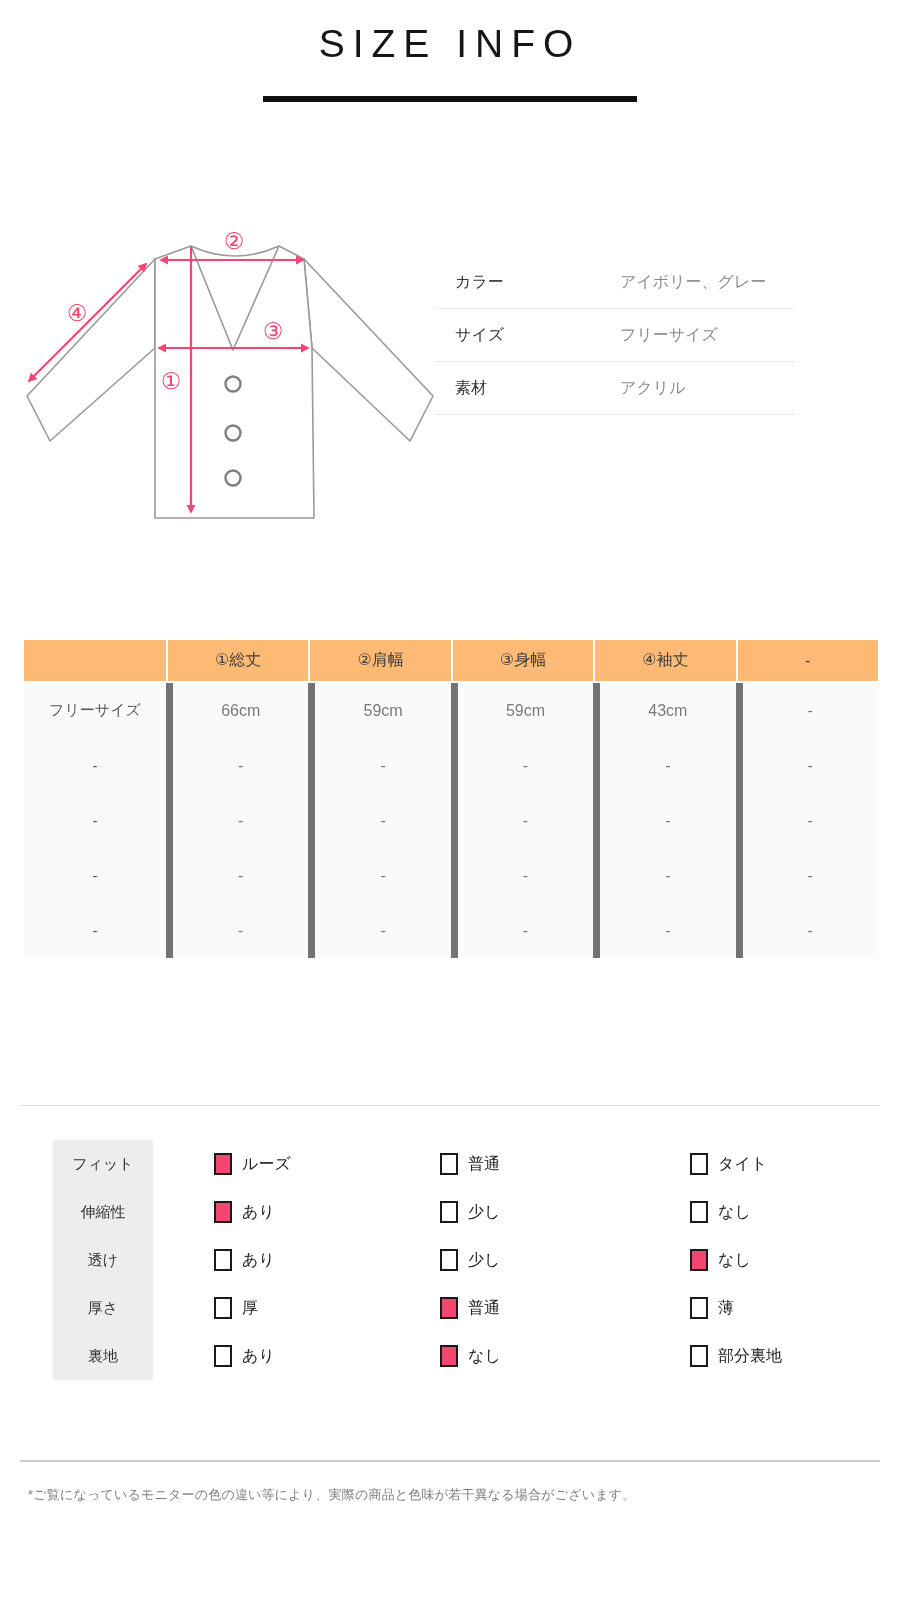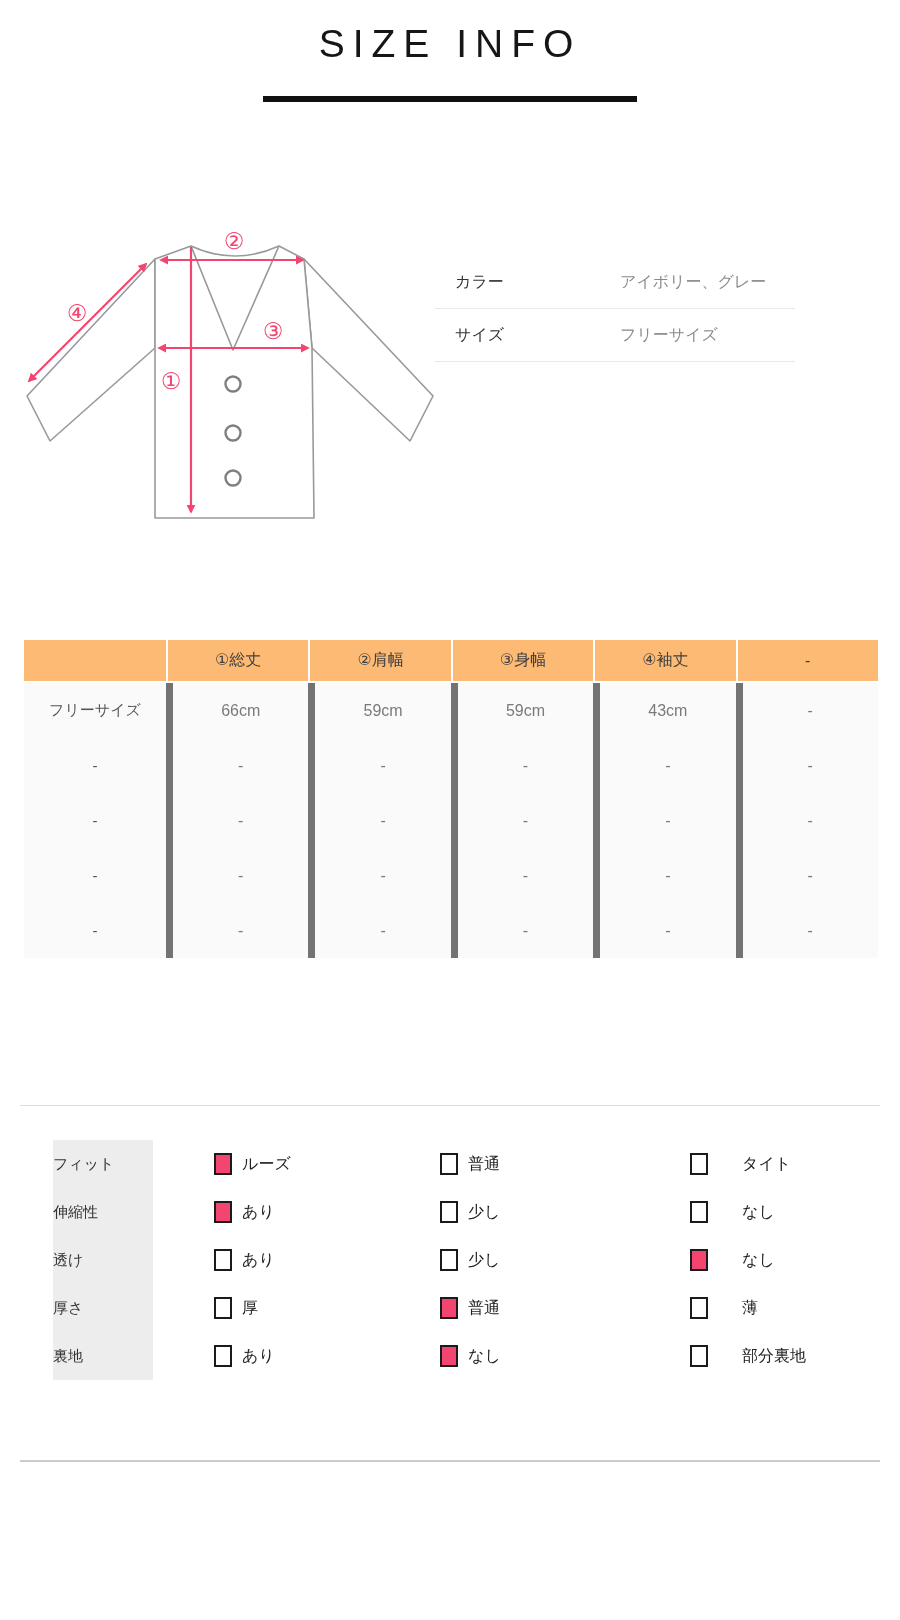--- a/index.html
+++ b/index.html
@@ -34,23 +34,23 @@
   
   .note{position:absolute;left:28px;font-size:13px;color:#7d7d7d;letter-spacing:0.2px;}
   .note1{top:1014px;}
   .note2{top:1486px;}
   .divider1{position:absolute;left:20px;top:1105px;width:860px;height:1px;background:#ddd;}
   .divider2{position:absolute;left:20px;top:1460px;width:860px;height:2px;background:#ccc;}
   
   .fit{position:absolute;left:53px;top:1140px;width:800px;}
   .fit-row{position:relative;height:48px;}
   .fit-label{position:absolute;left:0;top:0;width:100px;height:48px;line-height:48px;
-    background:#ededed;font-size:15px;color:#333;}
+    background:#ededed;text-align:center;font-size:15px;color:#333;}
   .opt{position:absolute;top:50%;transform:translateY(-50%);display:flex;align-items:center;}
-  .opt1{left:161px;text-align:center;} .opt2{left:387px;} .opt3{left:637px;gap:24px;}
+  .opt1{left:161px;text-align:center;} .opt2{left:387px;} .opt3{left:637px;}
   .chk{width:18px;height:22px;box-sizing:border-box;border:2px solid #1b1b1b;background:#fff;flex:none;}
   .chk.checked{background:#f2456f;}
   .opt-label{margin-left:10px;font-size:16px;color:#222;white-space:nowrap;}
 </style>
 </head>
 <body>
 
 <div class="screen">
 
   <h1 class="title">SIZE INFO</h1>
@@ -87,20 +87,24 @@
 
   <div class="spec">
     <div class="spec-row">
       <span class="spec-label">カラー</span>
       <span class="spec-value">アイボリー、グレー</span>
     </div>
     <div class="spec-row">
       <span class="spec-label">サイズ</span>
       <span class="spec-value">フリーサイズ</span>
     </div>
+    <div class="spec-row">
+      <span class="spec-label">素材</span>
+      <span class="spec-value">アクリル</span>
+    </div>
   </div>
 
   <table class="size-table">
     <colgroup>
         <col style="width:142px">
         <col>
         <col>
         <col>
         <col>
         <col>
@@ -241,14 +245,15 @@
       <div class="opt opt3">
         <div class="chk"></div>
         <span class="opt-label">部分裏地</span>
       </div>
     </div>
 
   </div>
 
   <div class="divider2"></div>
 
+  <div class="note note2">*ご覧になっているモニターの色の違い等により、実際の商品と色味が若干異なる場合がございます。</div>
 
 </div>
 
 </body></html>

